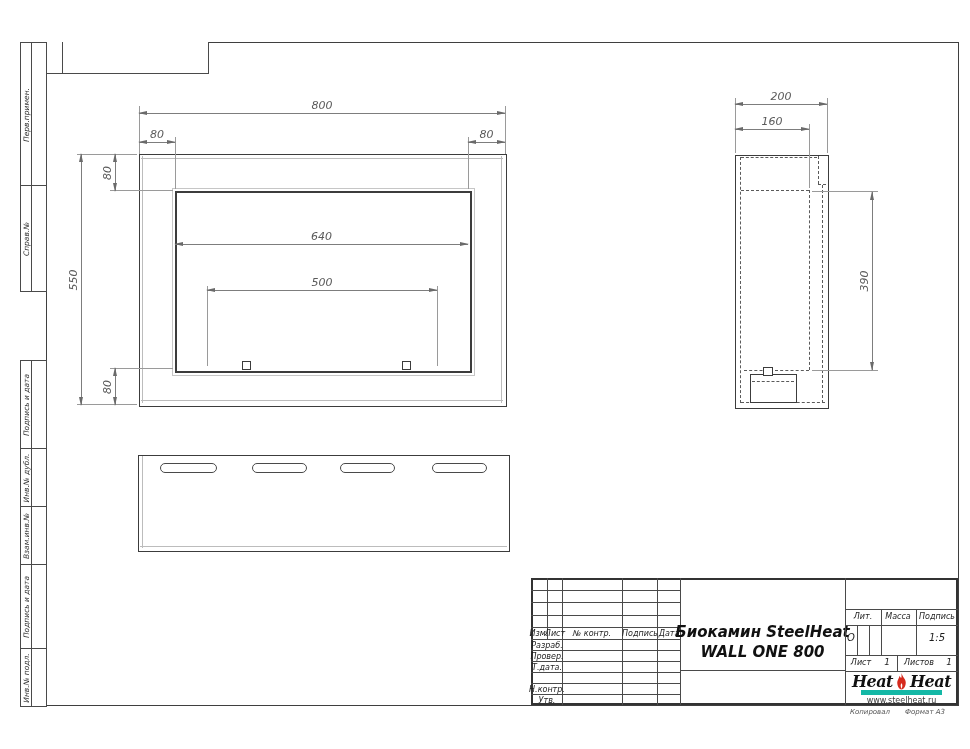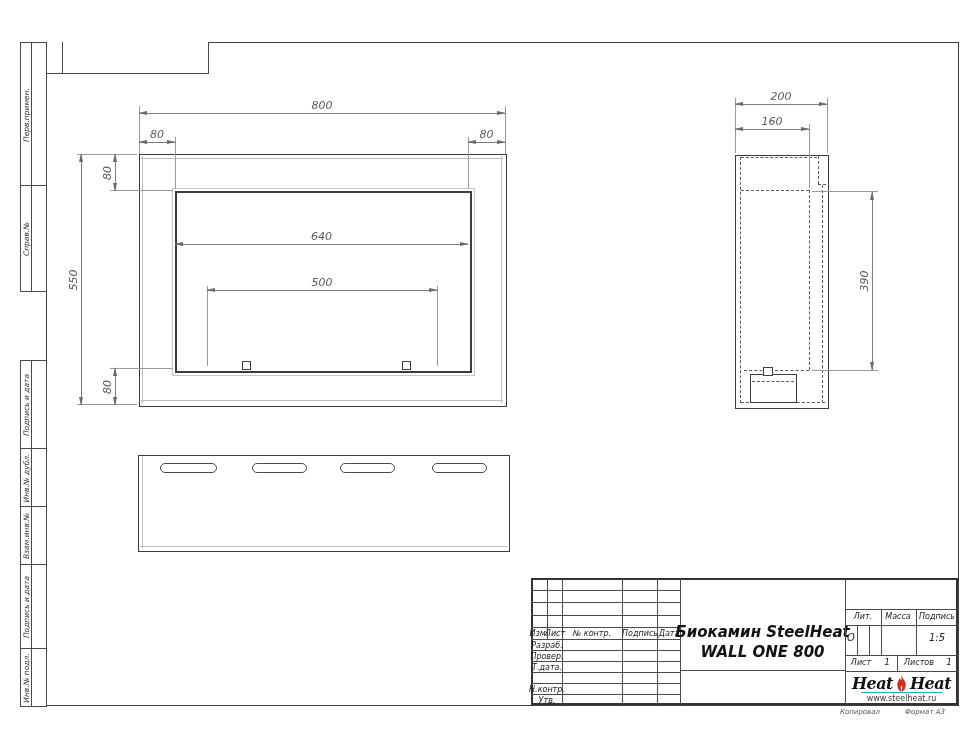--- a/index.html
+++ b/index.html
@@ -261,20 +261,20 @@
       <div style="display:flex;align-items:center;gap:1px;">
         <span class="logo-word">Heat</span>
         <span style="display:inline-block;width:13px;height:17px;margin:0 1px;">
           <svg viewBox="0 0 24 32" width="13" height="17">
             <path d="M12 0 C14 8 20 11 20 18 C20 26 16 31 12 31 C8 31 4 26 4 18 C4 13 7 11 8.5 5 C10 9 11.5 10 12 8 Z" fill="#d62a1e"></path>
             <path d="M12 30 C10.2 26 9.6 22.5 12 19 C14.4 22.5 13.8 26 12 30 Z" fill="#ffffff"></path>
           </svg>
         </span>
         <span class="logo-word">Heat</span>
       </div>
-      <div style="font:8px 'DejaVu Sans',sans-serif;color:#3a3a3a;border-top:1px solid #14b8a6;padding:1px 6px 0 6px;margin-top:-1px;">www.steelheat.ru</div>
-    </div>
-
-    <div style="position:absolute;left:840px;top:708px;width:60px;font:italic 7px 'DejaVu Sans',sans-serif;color:#555;">Копировал</div>
+      <div style="font:8px 'DejaVu Sans',sans-serif;color:#3a3a3a;border-top:5px solid #14b8a6;padding:1px 6px 0 6px;margin-top:-1px;">www.steelheat.ru</div>
+    </div>
+
+    <div style="position:absolute;left:840px;top:708px;width:60px;text-align:center;font:italic 7px 'DejaVu Sans',sans-serif;color:#555;">Копировал</div>
     <div style="position:absolute;left:895px;top:708px;width:60px;text-align:center;font:italic 7px 'DejaVu Sans',sans-serif;color:#555;">Формат А3</div>
   </div>
 
 </div>
 
 </body></html>

